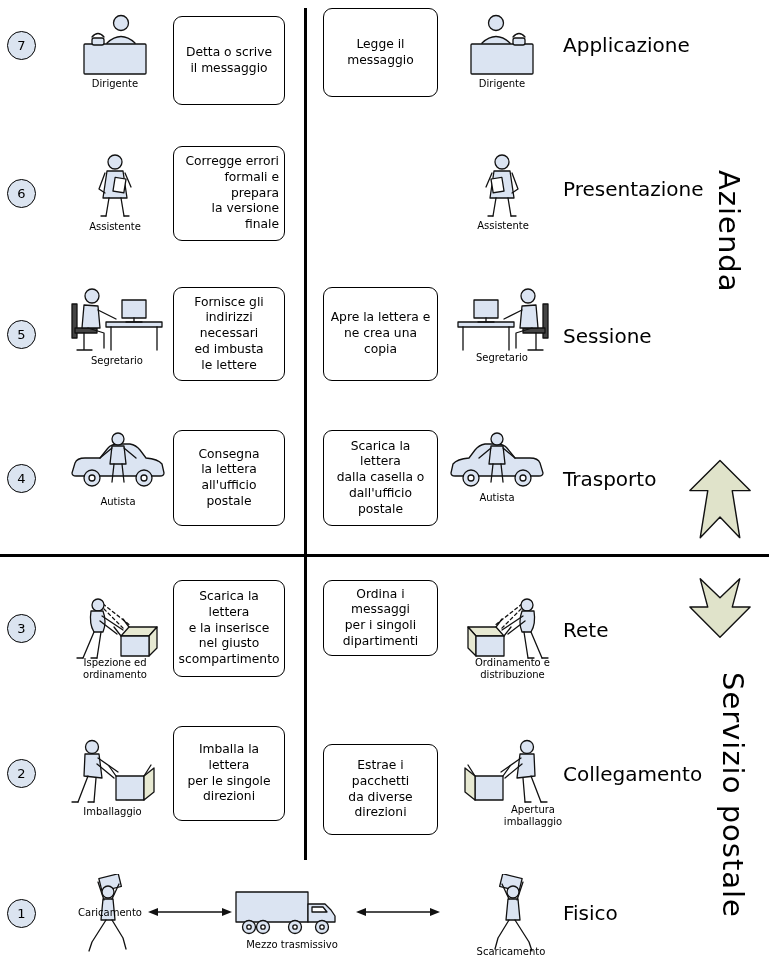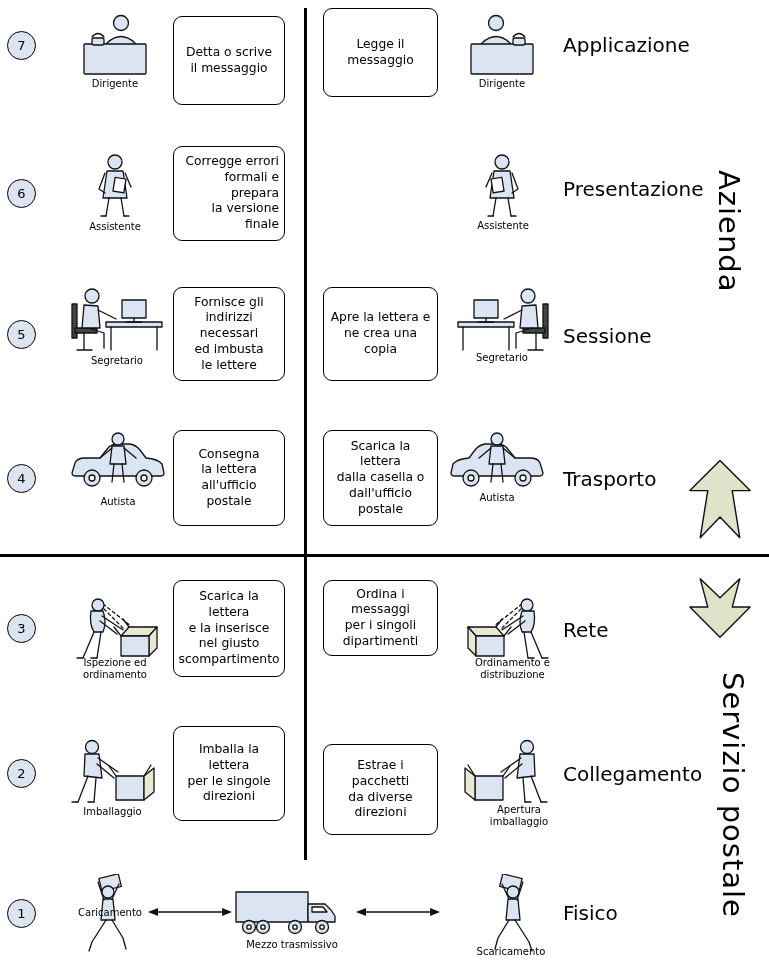--- a/index.html
+++ b/index.html
@@ -258,21 +258,21 @@
 per le singole
 direzioni</div>
   <div class="box r" style="top:744px; height:91px;">Estrae i pacchetti
 da diverse
 direzioni</div>
   <div class="fig mirror" style="left:460px; top:736px;">
     <svg width="95" height="70" viewBox="0 0 95 70">
         <use href="#icon-imballaggio"></use>
       </svg>
   </div>
-  <div class="actor" style="left:464px; top:804px; width:110px;">Apertura
+  <div class="actor" style="left:478px; top:804px; width:110px;">Apertura
 imballaggio</div>
   <div class="layer" style="top:762px;">Collegamento</div>
 
   <div class="badge" style="top:899px;">1</div>
   <div class="fig" style="left:82px; top:874px;">
     <svg width="56" height="84" viewBox="0 0 56 84">
         <use href="#icon-portatore"></use>
       </svg>
   </div>
   <div class="actor" style="left:55px; top:907px; width:110px;">Caricamento</div>

